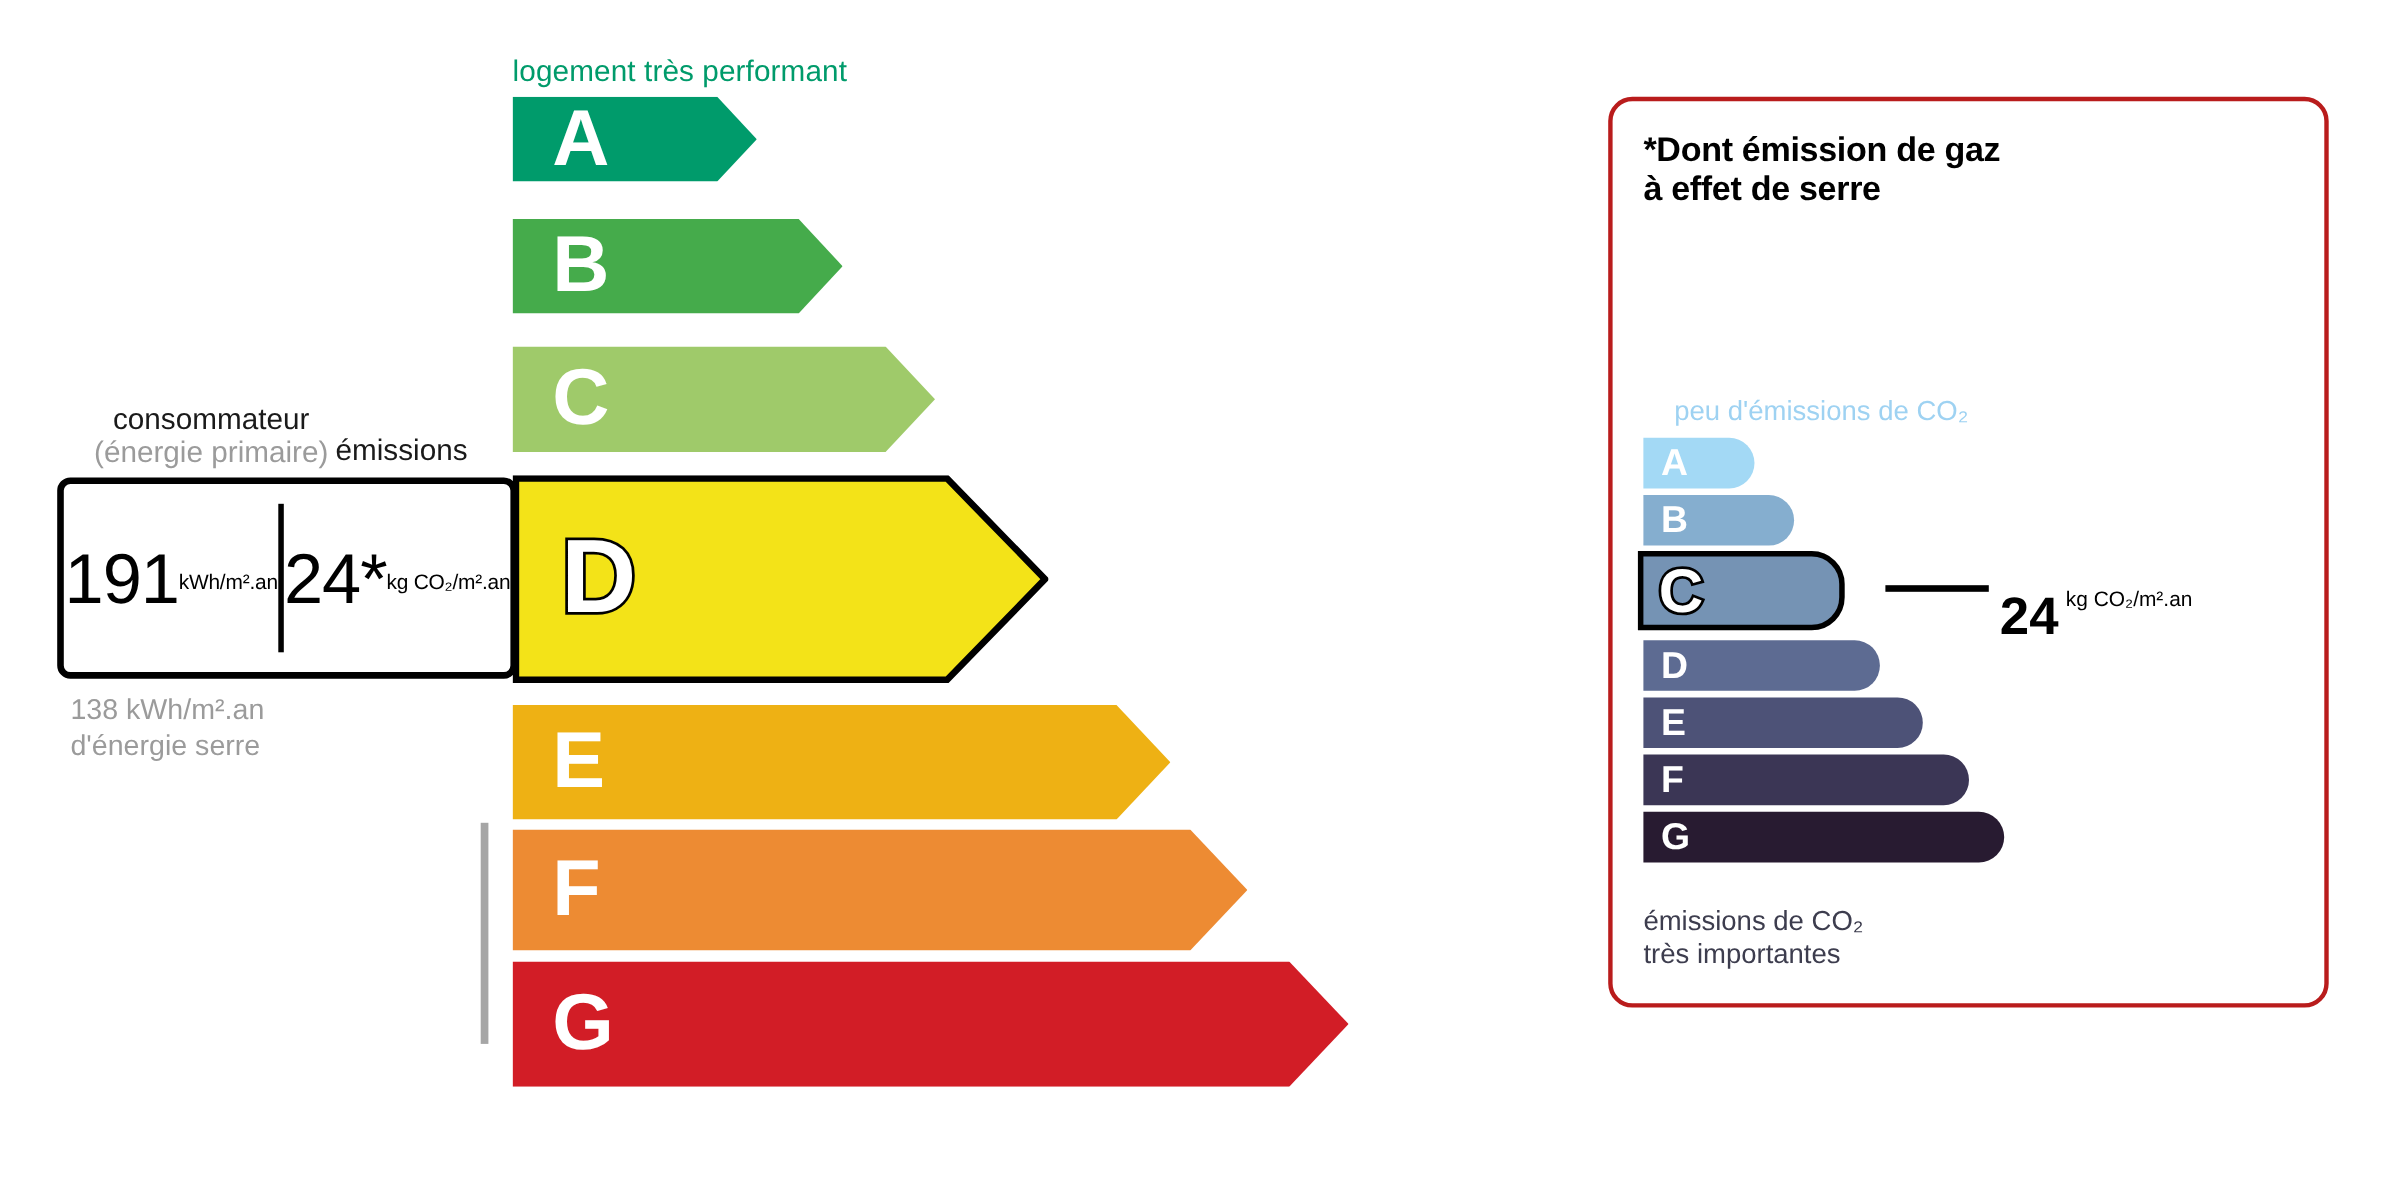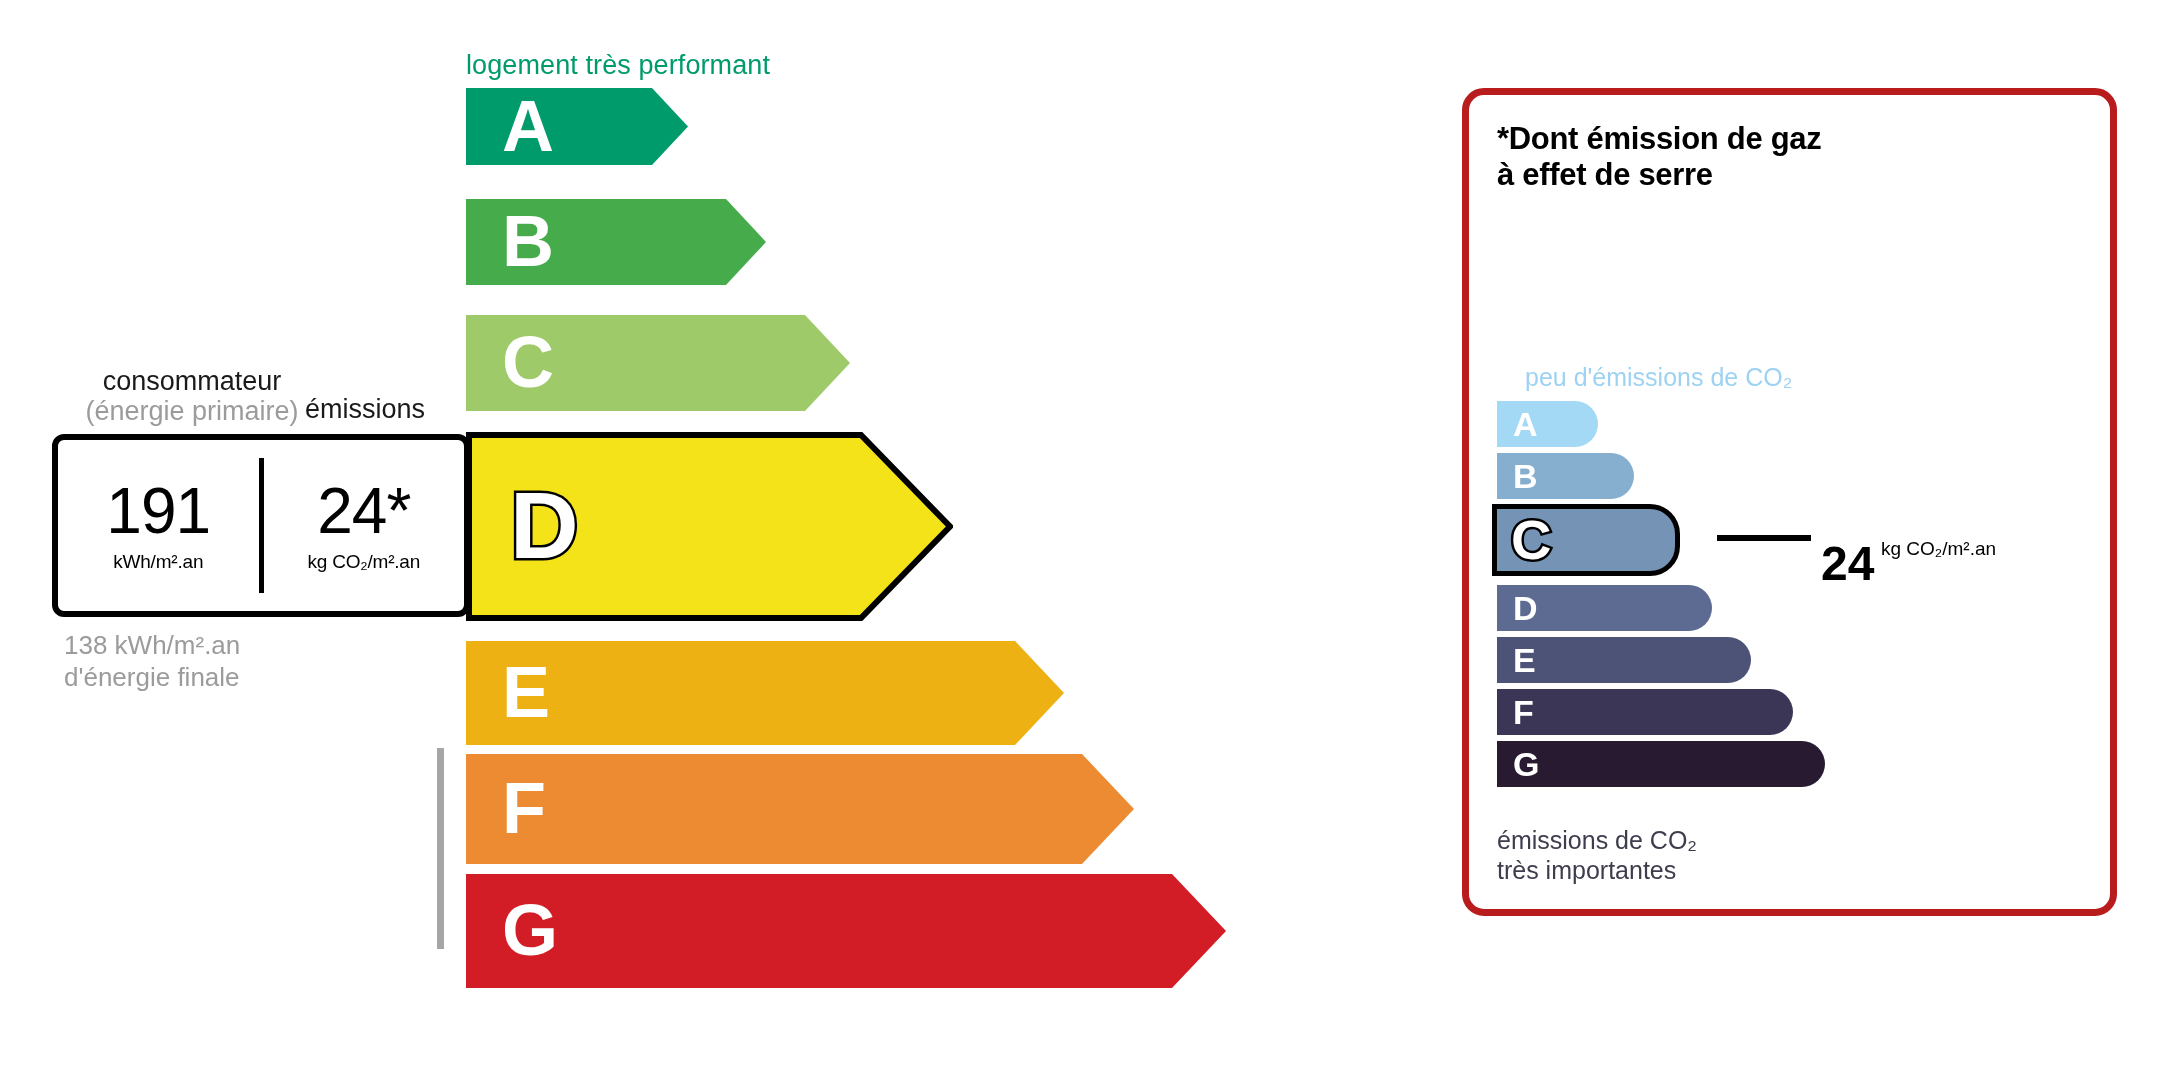--- a/index.html
+++ b/index.html
@@ -44,21 +44,21 @@
     left:44px;
   }
 
   
   #value-box{
     position:absolute;left:52px;top:434px;width:418px;height:183px;
     border:6px solid #000;border-radius:12px;background:#fff;
     box-sizing:border-box;z-index:4;
     display:flex;align-items:stretch;
   }
-  #value-box .cell{flex:1;display:flex;flex-direction:column;align-items:center;justify-content:center;}
+  #value-box .cell{flex:1;display:flex;flex-direction:row;align-items:center;justify-content:center;}
   #value-box .divider{width:5px;background:#000;margin:18px 0;}
   .val-num{font-size:64px;font-weight:400;line-height:1;color:#000;letter-spacing:-1px;}
   .val-unit{font-size:19px;color:#000;margin-top:8px;letter-spacing:-.2px;white-space:nowrap;}
 
   .lbl-consommation{
     position:absolute;left:62px;top:366px;width:260px;text-align:center;
     font-size:27px;color:#1a1a1a;line-height:1.12;
   }
   .lbl-consommation .sub{color:#9b9b9b;display:block;}
   .lbl-emissions{
@@ -74,21 +74,21 @@
     position:absolute;left:278px;top:817px;width:175px;text-align:right;
     font-size:26px;color:#9b9b9b;line-height:1.2;
   }
   .passoire-rule{
     position:absolute;left:437px;top:748px;width:7px;height:201px;background:#a6a6a6;
   }
 
   
   #co2-panel{
     position:absolute;left:1462px;top:88px;width:655px;height:828px;
-    border:7px solid #b91c1c;border-radius:22px;background:#fff;box-sizing:border-box;text-decoration:underline;
+    border:4px solid #b91c1c;border-radius:22px;background:#fff;box-sizing:border-box;text-decoration:underline;
   }
   .ges-title{
     position:absolute;left:28px;top:26px;
     font-size:31px;font-weight:bold;color:#000;line-height:1.16;
     letter-spacing:-.3px;
   }
   .ges-top-caption{
     position:absolute;left:28px;top:268px;
     font-size:25px;color:#9ed2f2;white-space:nowrap;margin-left:28px;
   }
@@ -190,21 +190,21 @@
     </div>
     <div class="divider"></div>
     <div class="cell">
       <div class="val-num">24*</div>
       <div class="val-unit">kg CO₂/m².an</div>
     </div>
   </div>
 
   <div class="lbl-finale">
     <span>138 kWh/m².an</span><br>
-    <span>d'énergie finale</span>
+    <span>d'énergie serre</span>
   </div>
 </div>
 
 <div id="co2-panel">
   <div class="ges-title">
     <span>*Dont émission de gaz</span><br>
     <span>à effet de serre</span>
   </div>
 
   <div class="ges-top-caption">peu d'émissions de CO₂</div>

